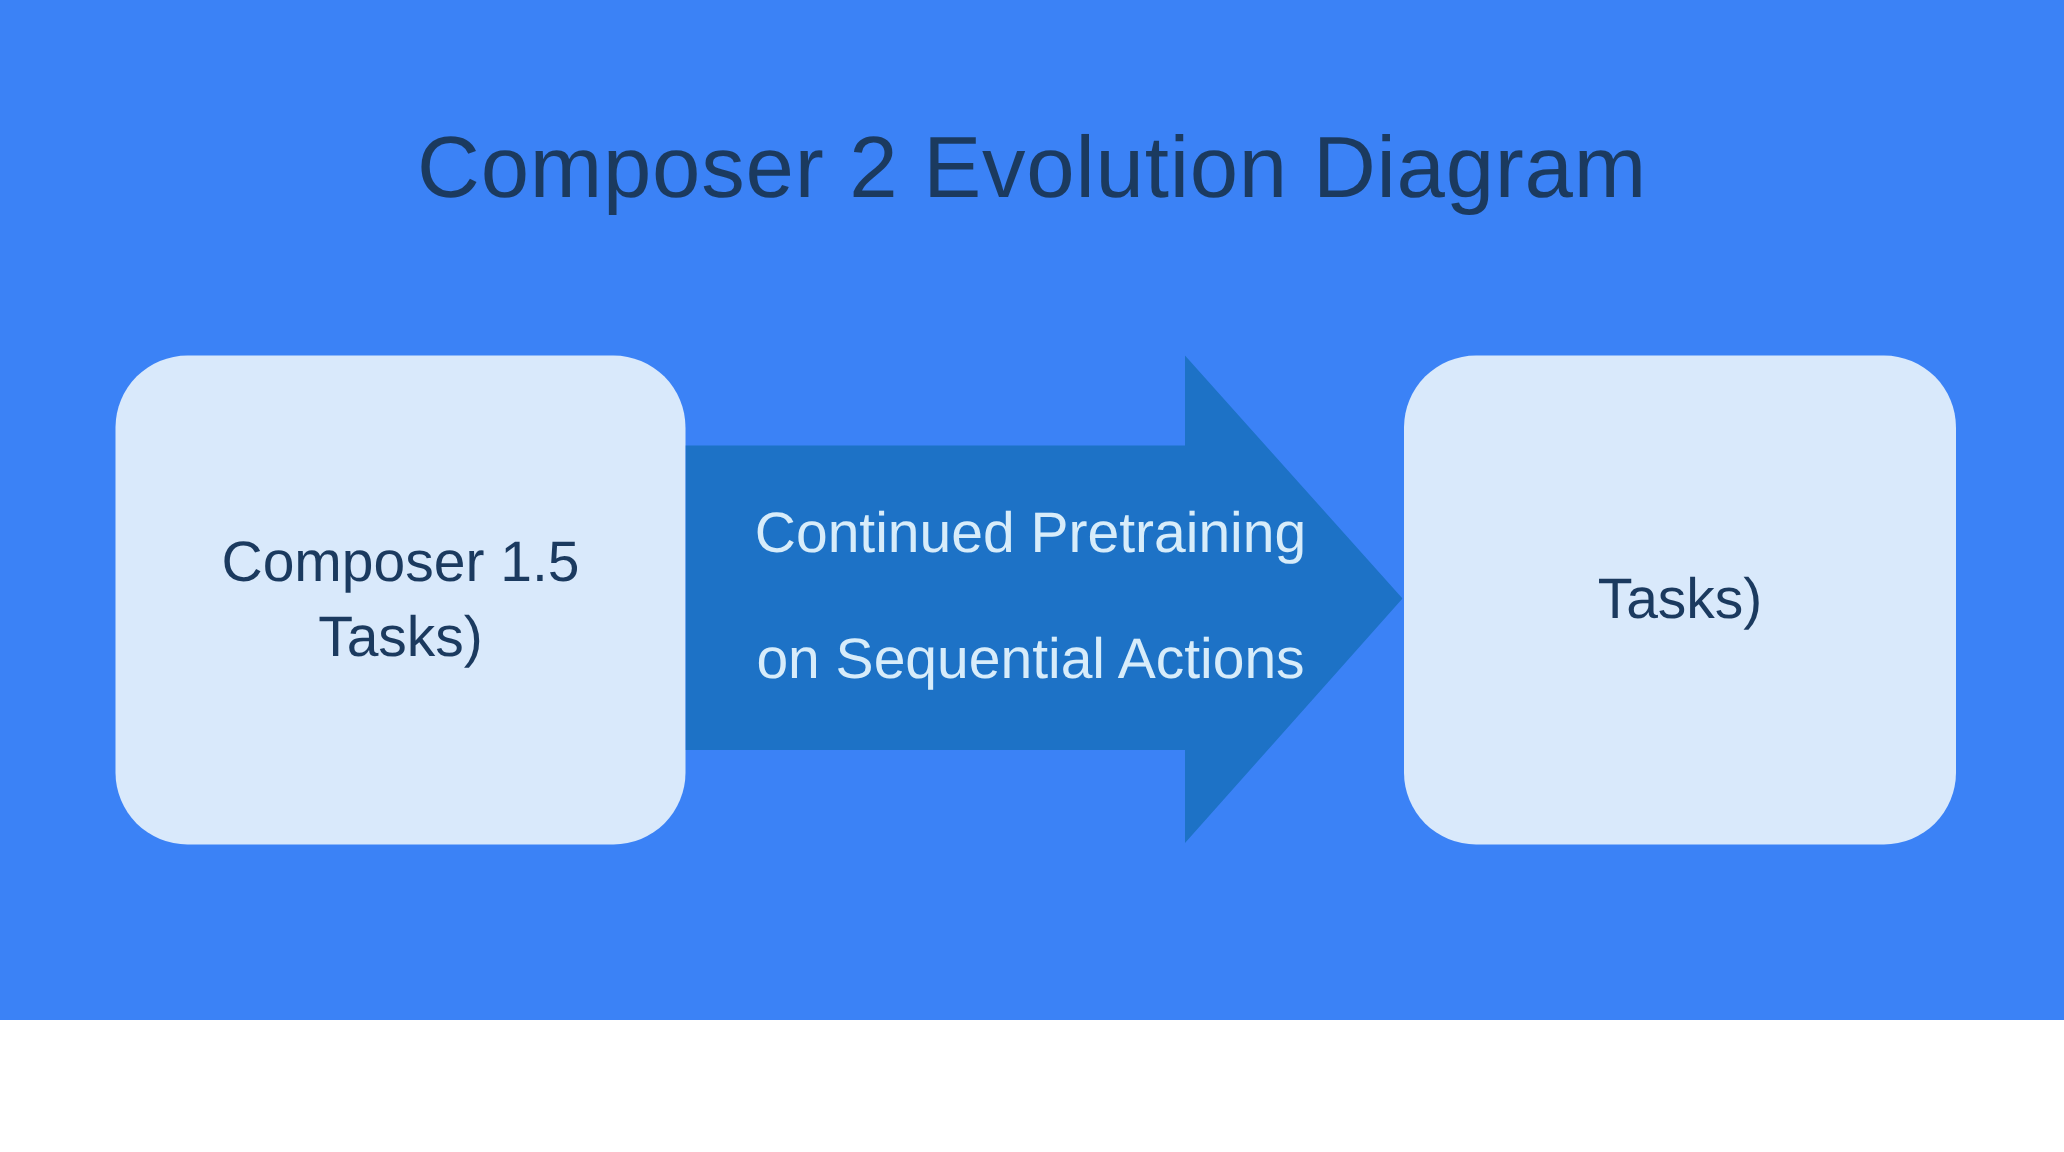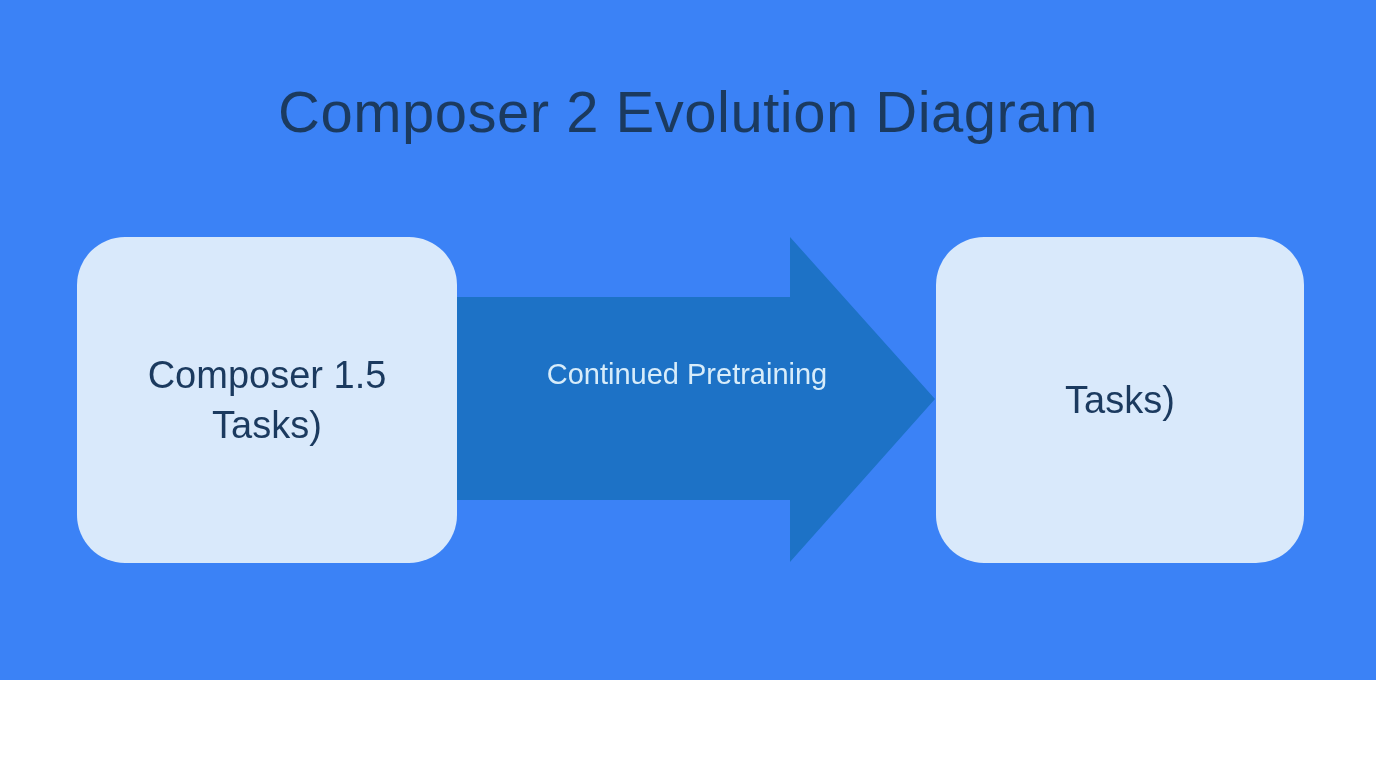--- a/index.html
+++ b/index.html
@@ -65,21 +65,21 @@
     display: flex;
     flex-direction: column;
     align-items: center;
     justify-content: center;
     text-align: center;
     color: #d7ecfa;
     font-weight: 500;
   }
   .arrow-step {
     margin: 12px;
-    font-size: 29px;
+    font-size: 38px;
     line-height: 35px;
   }
   .arrow-step.second { margin-top: 37px; }
   .arrow-step span { display: block; }
 </style>
 </head>
 <body>
 
 <div class="canvas">
 
@@ -94,20 +94,21 @@
 
   <svg class="arrow-svg" viewBox="0 0 478 326" xmlns="http://www.w3.org/2000/svg" aria-hidden="true">
     <polygon points="0,60 333,60 333,0 478,162 333,325 333,263 0,263" fill="#1D72C6"></polygon>
   </svg>
 
   <div class="arrow-label">
     <p class="arrow-step first">
       <span>Continued Pretraining</span>
     </p>
     <p class="arrow-step second">
+      <span>on Sequential Actions</span>
     </p>
   </div>
 
   <div class="node node-right">
     <div class="node-text">
       <span>Tasks)</span>
     </div>
   </div>
 
 </div>

